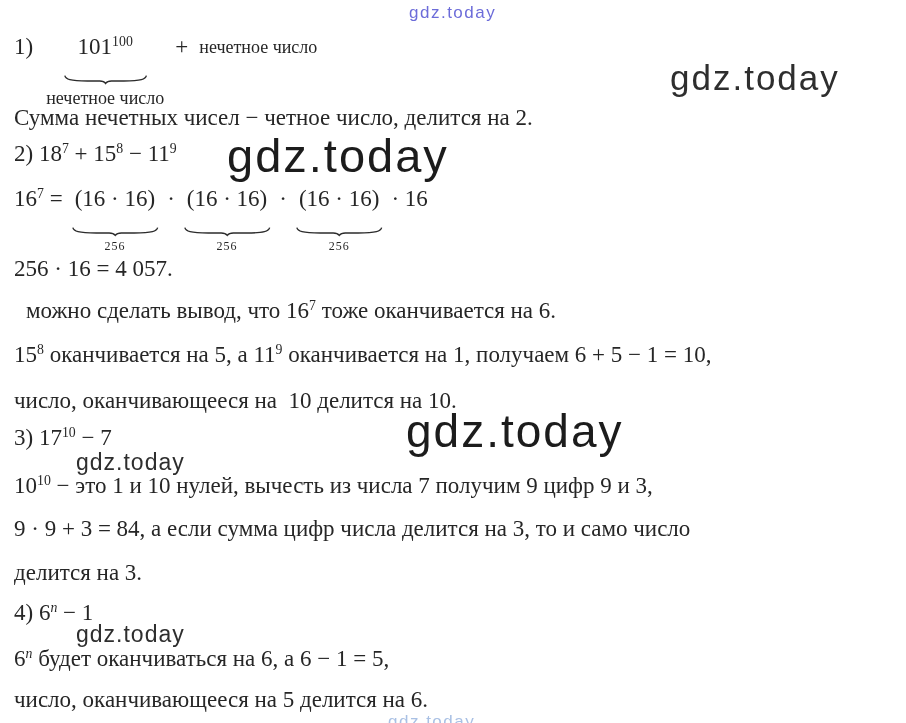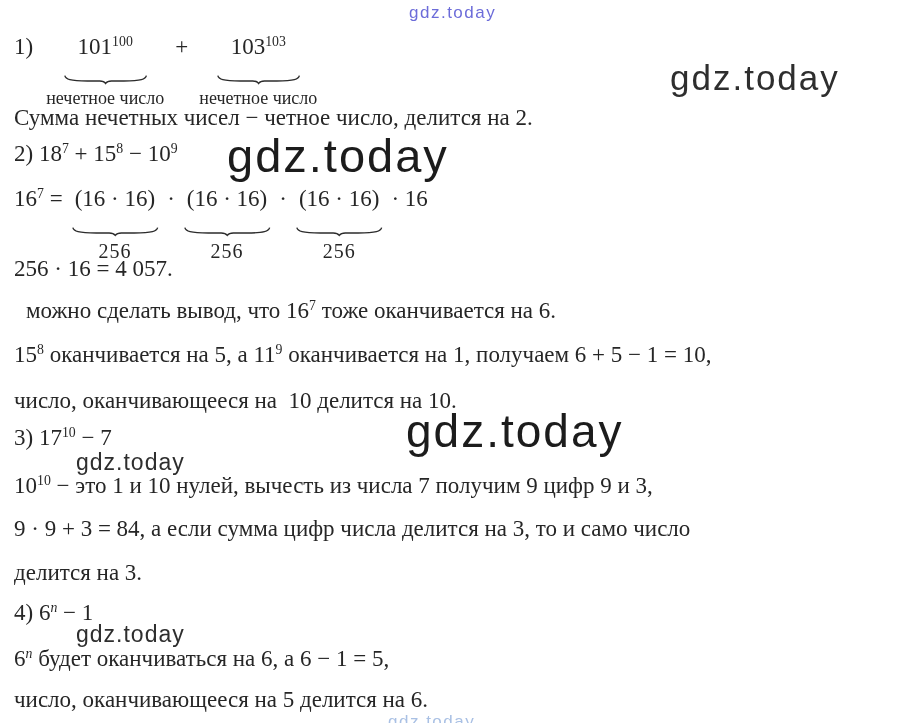--- a/index.html
+++ b/index.html
@@ -12,21 +12,21 @@
   .row{display:flex;align-items:flex-start;}
   sup{font-size:60%;position:relative;top:-0.55em;vertical-align:baseline;line-height:0;}
   .brace-group{display:inline-flex;flex-direction:column;align-items:center;}
   .bg-inner{display:inline-flex;flex-direction:column;align-items:stretch;gap:12px;}
   .bg-top{text-align:center;padding:0 3px;white-space:pre;}
   .bg-top.wide{padding:0 14px;}
   svg.brace{width:100%;height:9px;display:block;margin-top:1px;overflow:visible;}
   svg.brace path{stroke:#2b2b2b;stroke-width:1.4;fill:none;vector-effect:non-scaling-stroke;}
   .bg-label{margin-top:3px;white-space:nowrap;}
   .bg-label.name{font-size:18px;}
-  .bg-label.num{font-size:20px;letter-spacing:1px;}
+  .bg-label.num{font-size:12px;letter-spacing:1px;}
   .sep{margin:0 9px;}
   .sep-plus{margin:0 11px;}
   .marker{margin-right:7px;}
   .wm{
     position:absolute;white-space:pre;
     font-family:"Liberation Sans","DejaVu Sans",sans-serif;
     font-weight:200;color:#1f1f1f;
   }
   .wm-top{left:409px;top:3px;font-size:17px;color:#6c6cd9;font-weight:300;letter-spacing:1.5px;}
   .wm-right{left:670px;top:58px;font-size:35px;color:#2e2e2e;letter-spacing:2px;}
@@ -53,33 +53,27 @@
     <span class="bg-inner">
       <span class="bg-top wide"><span>101</span><sup>100</sup></span>
       <svg class="brace" viewBox="0 0 100 15" preserveAspectRatio="none">
           <path d="M1,1 C2,7 7,10 28,10 L43,10 C47,10 48.5,11 50,14 C51.5,11 53,10 57,10 L72,10 C93,10 98,7 99,1"></path>
         </svg>
     </span>
     <span class="bg-label name">нечетное число</span>
   </span>
   <span class="sep-plus">+</span>
   <span class="brace-group">
-    <span class="bg-inner">
-      <span class="bg-top wide"><span>103</span><sup>103</sup></span>
-      <svg class="brace" viewBox="0 0 100 15" preserveAspectRatio="none">
-          <path d="M1,1 C2,7 7,10 28,10 L43,10 C47,10 48.5,11 50,14 C51.5,11 53,10 57,10 L72,10 C93,10 98,7 99,1"></path>
-        </svg>
-    </span>
     <span class="bg-label name">нечетное число</span>
   </span>
 </div>
 
 <div class="line" style="left:14px;top:104px;">Сумма нечетных чисел − четное число, делится на 2.</div>
 
-<div class="line" style="left:14px;top:140px;"><span>2) 18</span><sup>7</sup><span> + 15</span><sup>8</sup><span> − 10</span><sup>9</sup></div>
+<div class="line" style="left:14px;top:140px;"><span>2) 18</span><sup>7</sup><span> + 15</span><sup>8</sup><span> − 11</span><sup>9</sup></div>
 
 <div class="line row" style="left:14px;top:185px;">
   <span><span>16</span><sup>7</sup><span> =</span></span>
   <span class="brace-group" style="margin-left:9px;">
     <span class="bg-inner">
       <span class="bg-top">(16 · 16)</span>
       <svg class="brace" viewBox="0 0 100 15" preserveAspectRatio="none">
           <path d="M1,1 C2,7 7,10 28,10 L43,10 C47,10 48.5,11 50,14 C51.5,11 53,10 57,10 L72,10 C93,10 98,7 99,1"></path>
         </svg>
     </span>

